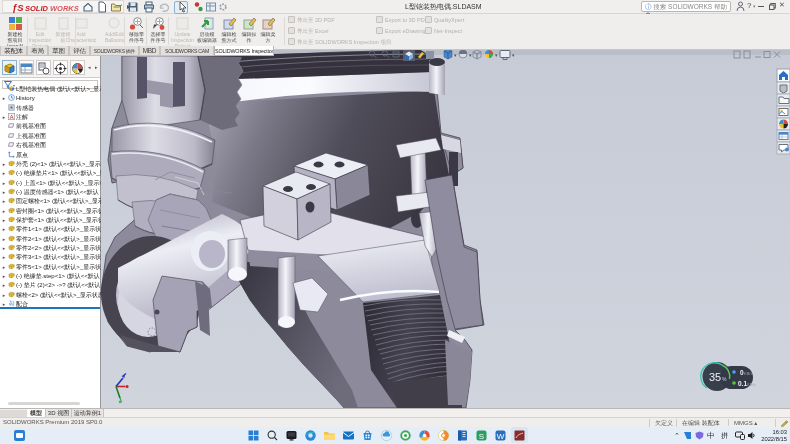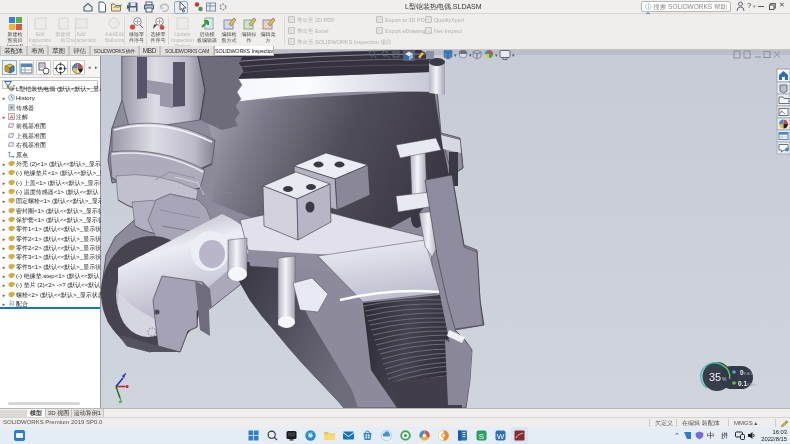--- a/index.html
+++ b/index.html
@@ -47,20 +47,25 @@
 .tbico { position:absolute; top:2px; width:13px; height:13px; }
 
 
 #vpsvg { position:absolute; left:100px; top:50px; }
 </style>
 </head>
 <body>
 <div id="app">
 
 <div id="titlebar">
+  <div id="logo"><svg width="110" height="11" viewBox="0 0 110 11" style="margin-top:1px">
+          <text x="4" y="9" font-size="9.5" font-style="italic" font-weight="bold" fill="#c41822" font-family="Liberation Sans">ƒS</text>
+          <text x="17" y="8.5" font-size="7.5" font-weight="bold" fill="#c41822" font-family="Liberation Sans">SOLID</text>
+          <text x="42" y="8.5" font-size="7.5" fill="#d8555c" font-family="Liberation Sans">WORKS</text>
+        </svg></div>
   <div id="logoarrow">▸</div>
   <svg class="qicon" style="left:82px" viewBox="0 0 12 12">
         <path d="M2 6 l4 -3.5 4 3.5 v4 h-8 z" fill="none" stroke="#44617c" stroke-width="1.1"></path>
       </svg>
   <svg class="qicon" style="left:96px" viewBox="0 0 12 12">
         <path d="M3 1 h4 l2.5 2.5 v7.5 h-6.5 z" fill="#fff" stroke="#44617c"></path>
       </svg>
   <svg class="qicon" style="left:110px" viewBox="0 0 12 12">
         <path d="M1.5 3 h3 l1 1.5 h5 v5.5 h-9 z" fill="#f8e3b0" stroke="#8a7a4a"></path>
         <path d="M3.5 6 l6 0 1.5 -2 1 0" stroke="#4a9a4a" fill="none"></path>

